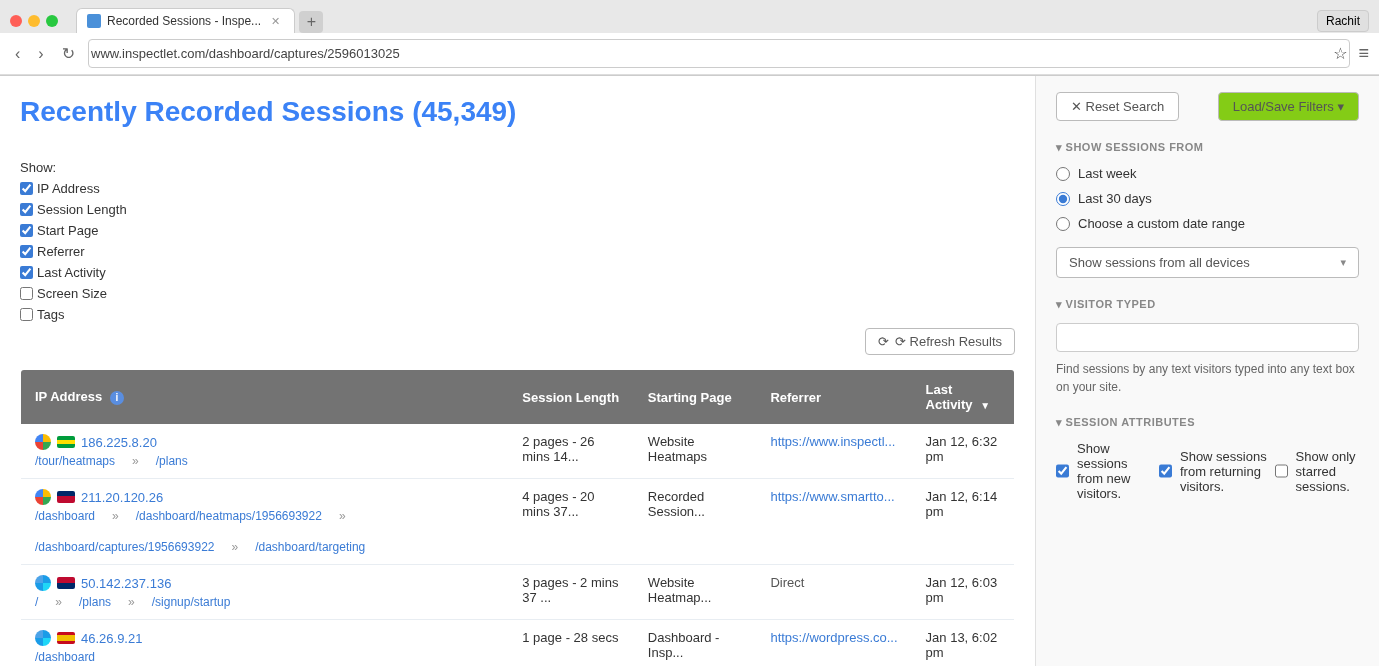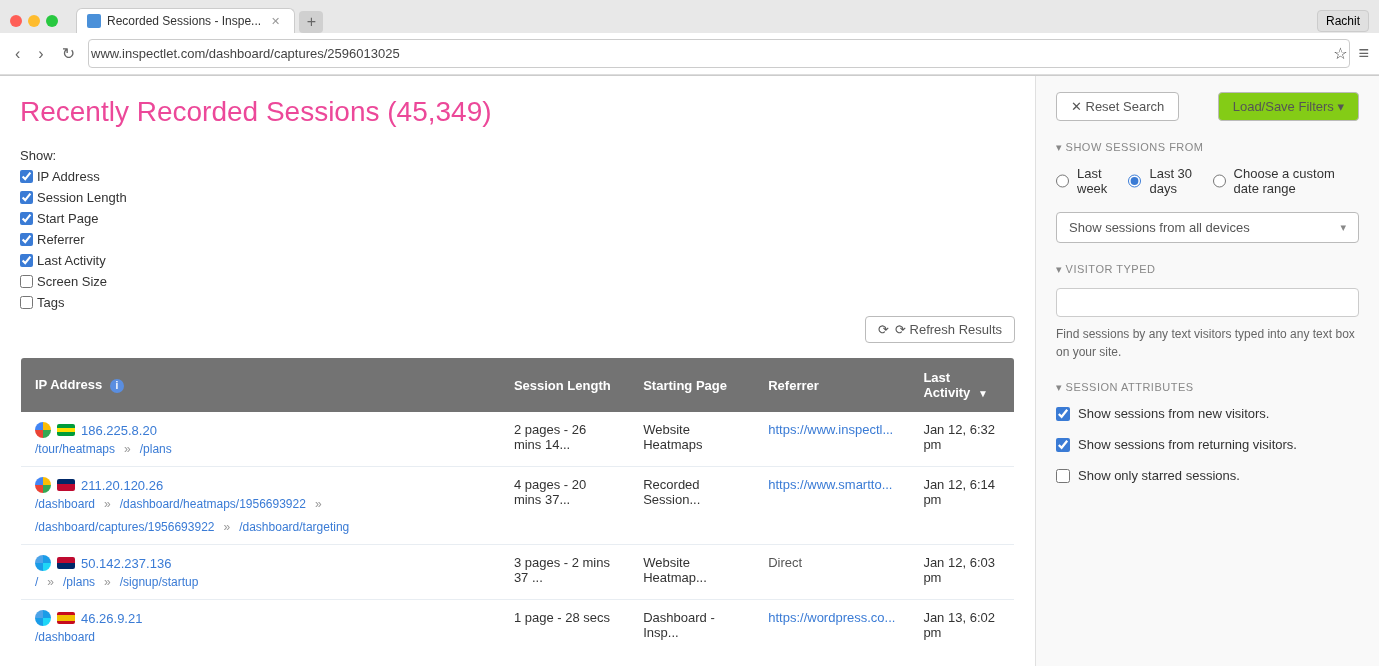--- a/index.html
+++ b/index.html
@@ -24,21 +24,21 @@
     .nav-btn { background: none; border: none; font-size: 16px; color: #666; cursor: pointer; padding: 2px 5px; }
     .nav-btn:disabled { color: #ccc; }
     .address-bar { flex: 1; border: 1px solid #ccc; border-radius: 4px; padding: 4px 2px; font-size: 13px; color: #333; display: flex; align-items: center; gap: 6px; }
     .address-bar span { color: #444; }
     .bookmark-star { color: #999; font-size: 16px; margin-left: auto; }
     .menu-btn { font-size: 18px; color: #666; }
 
     
     .main-content { flex: 1; padding: 20px 20px 20px 20px; }
 
-    .page-title { font-size: 28px; font-weight: normal; color: #ec4899; margin-bottom: 20px; }
+    .page-title { font-size: 28px; font-weight: bold; color: #3b82f6; margin-bottom: 32px; }
 
     .show-bar { display: flex; align-items: flex-start; gap: 6px; margin-bottom: 14px; flex-wrap: wrap; flex-direction: column; }
     .show-bar-label { font-size: 13px; color: #333; margin-right: 4px; }
     .show-bar-item { display: flex; align-items: center; gap: 4px; font-size: 13px; color: #333; }
     .show-bar-item input[type=checkbox] { width: 13px; height: 13px; accent-color: #3a7bd5; }
 
     .refresh-btn { margin-left: auto; background: white; border: 1px solid #bbb; border-radius: 4px; padding: 5px 12px; font-size: 13px; color: #555; cursor: pointer; display: flex; align-items: center; gap: 6px; }
 
     
     .sessions-table { width: 100%; border-collapse: collapse; border: 1px solid #dce3ea; border-radius: 4px; overflow: hidden; }
@@ -53,47 +53,47 @@
 
     .row-ip { display: flex; align-items: center; gap: 6px; }
     .flag { width: 18px; height: 12px; border-radius: 2px; flex-shrink: 0; }
     .flag-br { background: linear-gradient(to bottom, #009c3b 33%, #ffdf00 33% 66%, #009c3b 66%); }
     .flag-tw { background: linear-gradient(to bottom, #002868 45%, #bf0a30 45%); }
     .flag-us { background: linear-gradient(to bottom, #bf0a30 50%, #002868 50%); }
     .flag-es { background: linear-gradient(to bottom, #c60b1e 25%, #f1bf00 25% 75%, #c60b1e 75%); }
     .browser-icon { width: 16px; height: 16px; border-radius: 50%; background: conic-gradient(#fbbc04 0 90deg, #34a853 90deg 180deg, #ea4335 180deg 270deg, #4285f4 270deg); flex-shrink: 0; }
     .browser-icon-safari { width: 16px; height: 16px; border-radius: 50%; background: conic-gradient(#1a9ce8 0 90deg, #1fd6f7 90deg 180deg, #1a9ce8 180deg 270deg, #4da3e8 270deg); flex-shrink: 0; }
     .ip-link { color: #3a7bd5; text-decoration: none; }
-    .breadcrumb-row { display: flex; align-items: flex-start; gap: 9px; margin-top: 4px; flex-wrap: wrap; }
+    .breadcrumb-row { display: flex; align-items: flex-start; gap: 17px; margin-top: 4px; flex-wrap: wrap; }
     .breadcrumb-link { color: #3a7bd5; text-decoration: none; font-size: 12px; }
     .breadcrumb-sep { color: #999; font-size: 12px; }
     .referrer-link { color: #3a7bd5; text-decoration: none; }
 
     
     .sidebar { width: 344px; padding: 16px 20px; border-left: 1px solid #e0e0e0; background: #f9f9f9; }
 
     .sidebar-top-btns { display: flex; gap: 10px; margin-bottom: 20px; }
     .reset-btn { background: white; border: 1px solid #bbb; border-radius: 4px; padding: 6px 14px; font-size: 13px; color: #555; cursor: pointer; display: flex; align-items: center; gap: 5px; }
     .load-save-btn { background: #84cc16; border: 1px solid #bbb; border-radius: 4px; padding: 6px 14px; font-size: 13px; color: #555; cursor: pointer; display: flex; align-items: center; gap: 5px; margin-left: auto; }
 
-    .section-header { font-size: 11px; font-weight: normal; color: #888; letter-spacing: 0.5px; margin-bottom: 12px; display: flex; align-items: center; gap: 5px; }
-
-    .radio-group { display: flex; gap: 10px; margin-bottom: 16px; }
+    .section-header { font-size: 11px; font-weight: bold; color: #888; letter-spacing: 0.5px; margin-bottom: 12px; display: flex; align-items: center; gap: 5px; }
+
+    .radio-group { display: flex; flex-direction: column; gap: 10px; margin-bottom: 16px; }
     .radio-item { display: flex; align-items: center; gap: 8px; font-size: 13px; color: #333; cursor: pointer; }
     .radio-item input[type=radio] { accent-color: #3a7bd5; width: 14px; height: 14px; }
 
     .device-dropdown { background: white; border: 1px solid #bbb; border-radius: 4px; padding: 7px 12px; font-size: 13px; color: #555; cursor: pointer; display: flex; align-items: center; justify-content: space-between; width: 100%; margin-bottom: 20px; }
     .dropdown-arrow { font-size: 11px; color: #888; }
 
     .visitor-typed-section { margin-bottom: 20px; }
     .visitor-typed-input { width: 100%; border: 1px solid #ccc; border-radius: 4px; padding: 6px 10px; font-size: 13px; color: #333; margin-bottom: 8px; }
     .visitor-typed-desc { font-size: 12px; color: #666; line-height: 1.5; }
 
     .session-attributes-section { margin-bottom: 16px; }
-    .checkbox-group { display: flex; flex-direction: column; gap: 16px; }
+    .checkbox-group { display: flex; gap: 5px; }
     .checkbox-item { display: flex; align-items: center; gap: 8px; font-size: 13px; color: #333; cursor: pointer; }
     .checkbox-item input[type=checkbox] { width: 14px; height: 14px; accent-color: #3a7bd5; }
 
     .relative-wrapper { position: relative; display: flex; background: white; }
   </style>
 </head>
 <body>
 
 <div class="browser-chrome">
   <div class="browser-titlebar">

